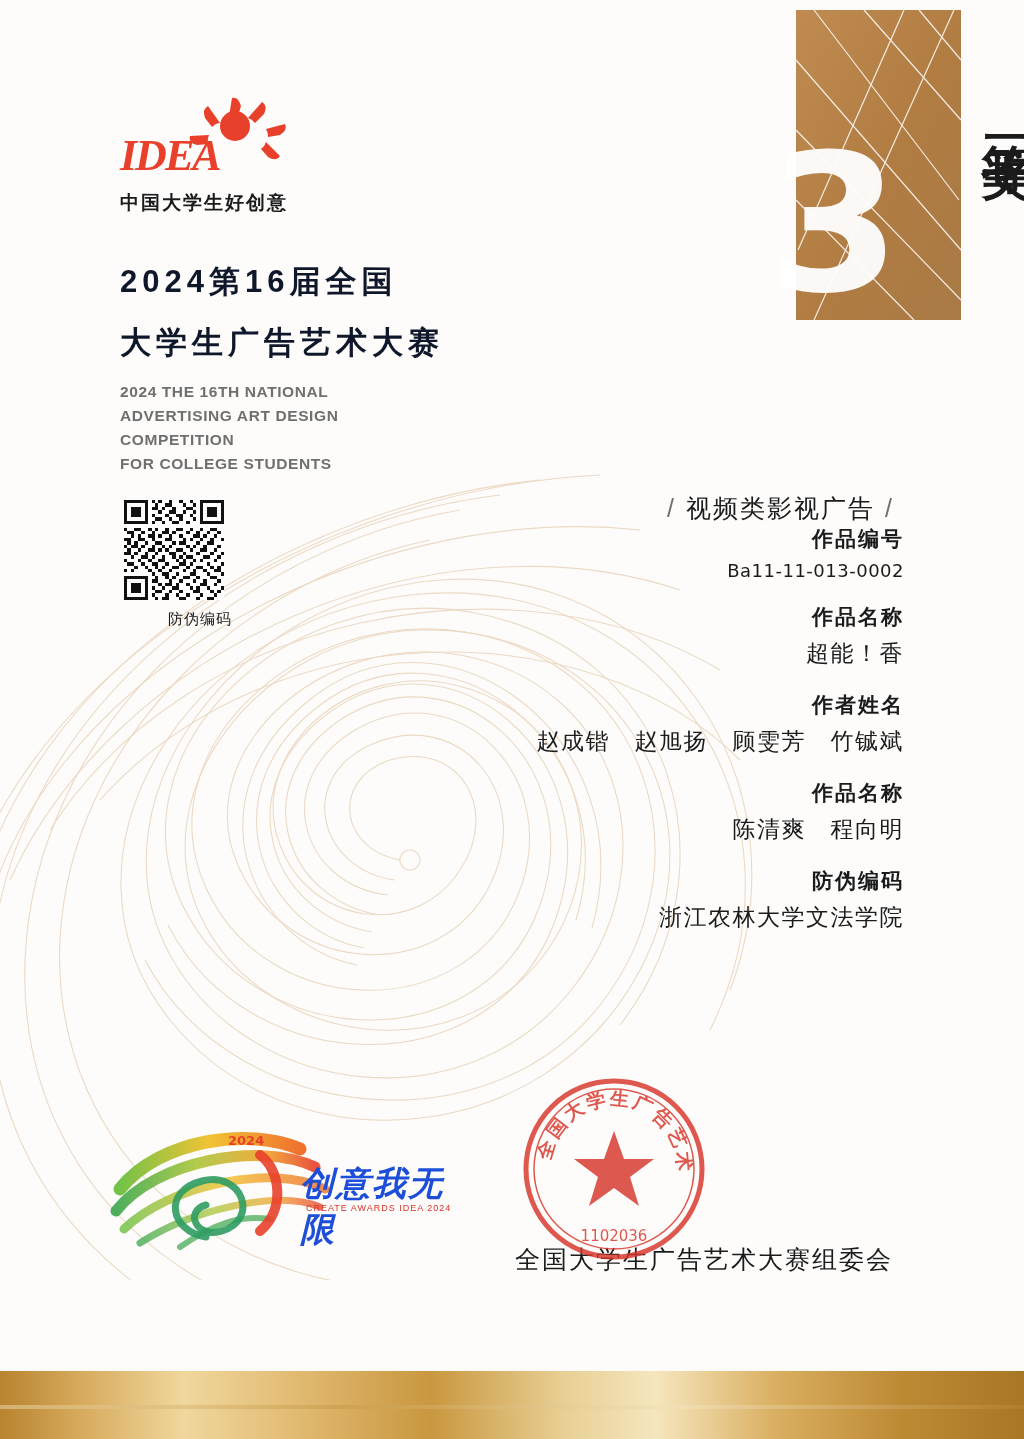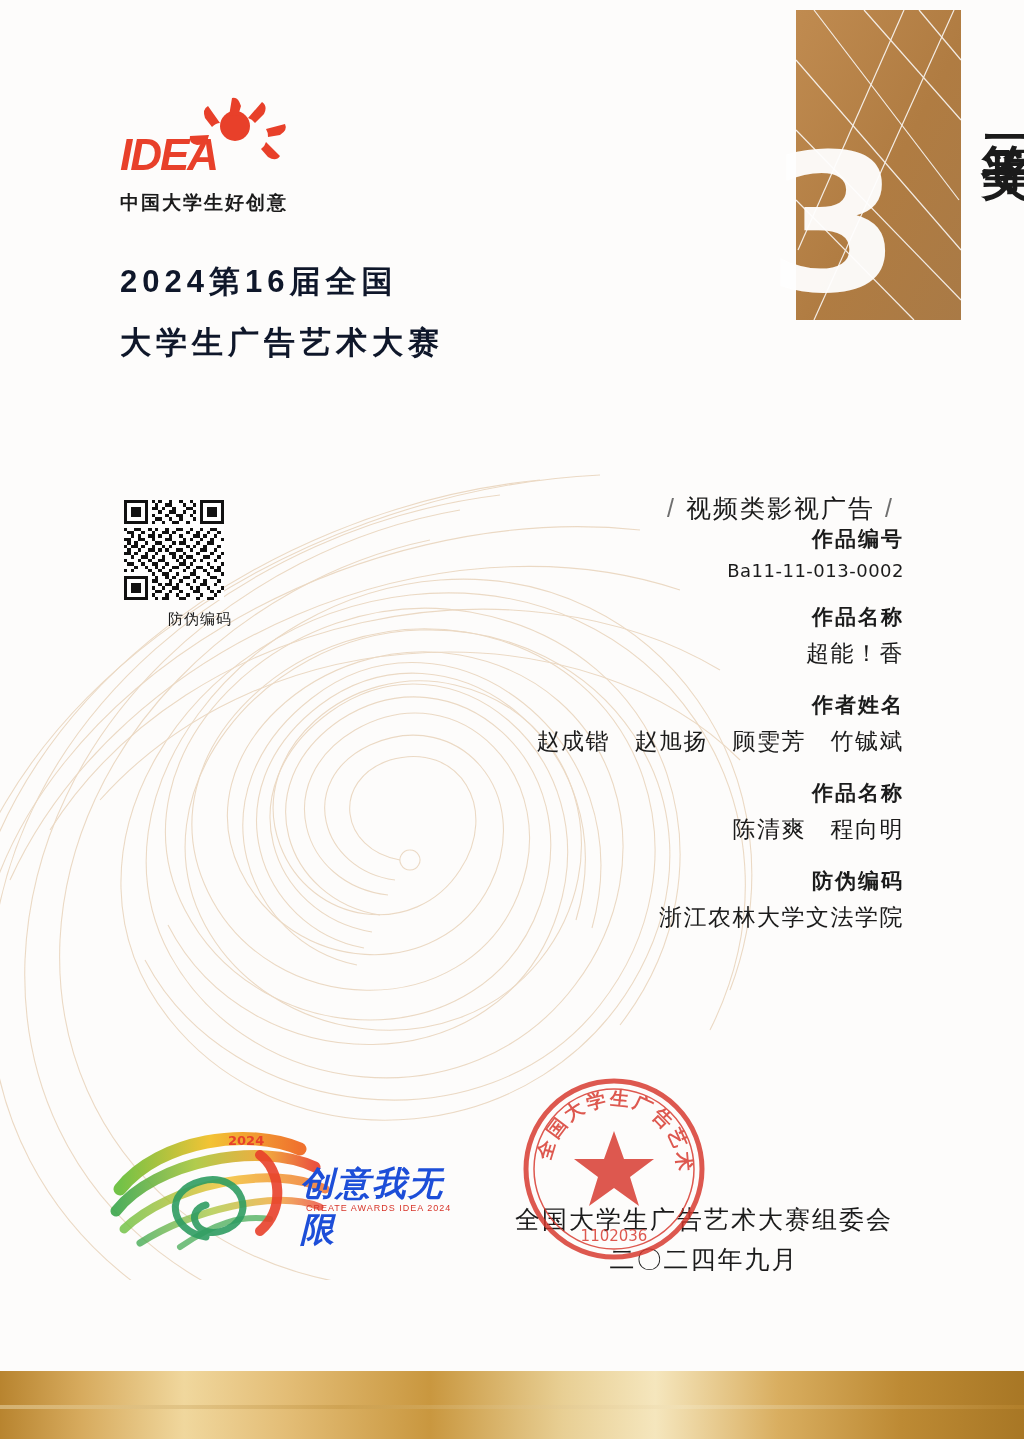--- a/index.html
+++ b/index.html
@@ -73,21 +73,21 @@
   }
   .idea-mark {
     position: relative;
     height: 90px;
     width: 175px;
   }
   .idea-word {
     position: absolute;
     left: 0;
     top: 34px;
-    font-family: Liberation Sans, sans-serif;
+    font-family: Liberation Serif, serif;
     font-weight: 700;
     font-style: italic;
     font-size: 44px;
     letter-spacing: -2px;
     color: #e8402a;
   }
   .idea-sub {
     margin-top: 4px;
     font-size: 19px;
     letter-spacing: 2px;
@@ -299,20 +299,25 @@
           <path d="M88 10 q-6 3 -3 12 l7 9 q4 -4 8 -4 z"></path>
           <path d="M70 40 q-2 7 7 9 l11 -1 q-1 -5 1 -9 z"></path>
         </g>
       </svg>
       <div class="idea-word">IDEA</div>
     </div>
     <div class="idea-sub">中国大学生好创意</div>
 
     <div class="title-cn">2024第16届全国</div>
     <div class="title-cn" style="margin-top:16px;">大学生广告艺术大赛</div>
+    <div class="title-en">
+      <div>2024 THE 16TH NATIONAL</div>
+      <div>ADVERTISING ART DESIGN COMPETITION</div>
+      <div>FOR COLLEGE STUDENTS</div>
+    </div>
   </div>
 
   <div class="qr-wrap">
     <svg class="qr-code" viewBox="0 0 29 29" shape-rendering="crispEdges">
       <rect width="29" height="29" fill="#ffffff"></rect>
       <g fill="#111111">
         <rect x="0" y="0" width="7" height="1"></rect>
           <rect x="0" y="6" width="7" height="1"></rect>
         <rect x="0" y="0" width="1" height="7"></rect>
           <rect x="6" y="0" width="1" height="7"></rect>
@@ -595,18 +600,17 @@
         <circle cx="100" cy="100" r="80" fill="none" stroke="#d7352a" stroke-width="1.5"></circle>
         <path d="M100 62 L110 90 L140 90 L116 108 L125 137 L100 119 L75 137 L84 108 L60 90 L90 90 Z" fill="#d7352a"></path>
         <path id="sealArc" d="M100,100 m-64,0 a64,64 0 1,1 128,0" fill="none"></path>
         <text font-family="Liberation Sans, sans-serif" font-size="19" fill="#d7352a" font-weight="700" letter-spacing="3">
           <textPath href="#sealArc" startOffset="4%">全国大学生广告艺术大赛组委会</textPath>
         </text>
         <text x="100" y="172" text-anchor="middle" font-family="DejaVu Sans, sans-serif" font-size="15" fill="#d7352a">1102036</text>
       </g>
     </svg>
     <div class="sign-line">全国大学生广告艺术大赛组委会</div>
-    <div class="sign-line">二〇二四年九月</div>
   </div>
 
   <div class="gold-band-inner"></div>
   <div class="gold-band"></div>
 </div>
 
 </body></html>

